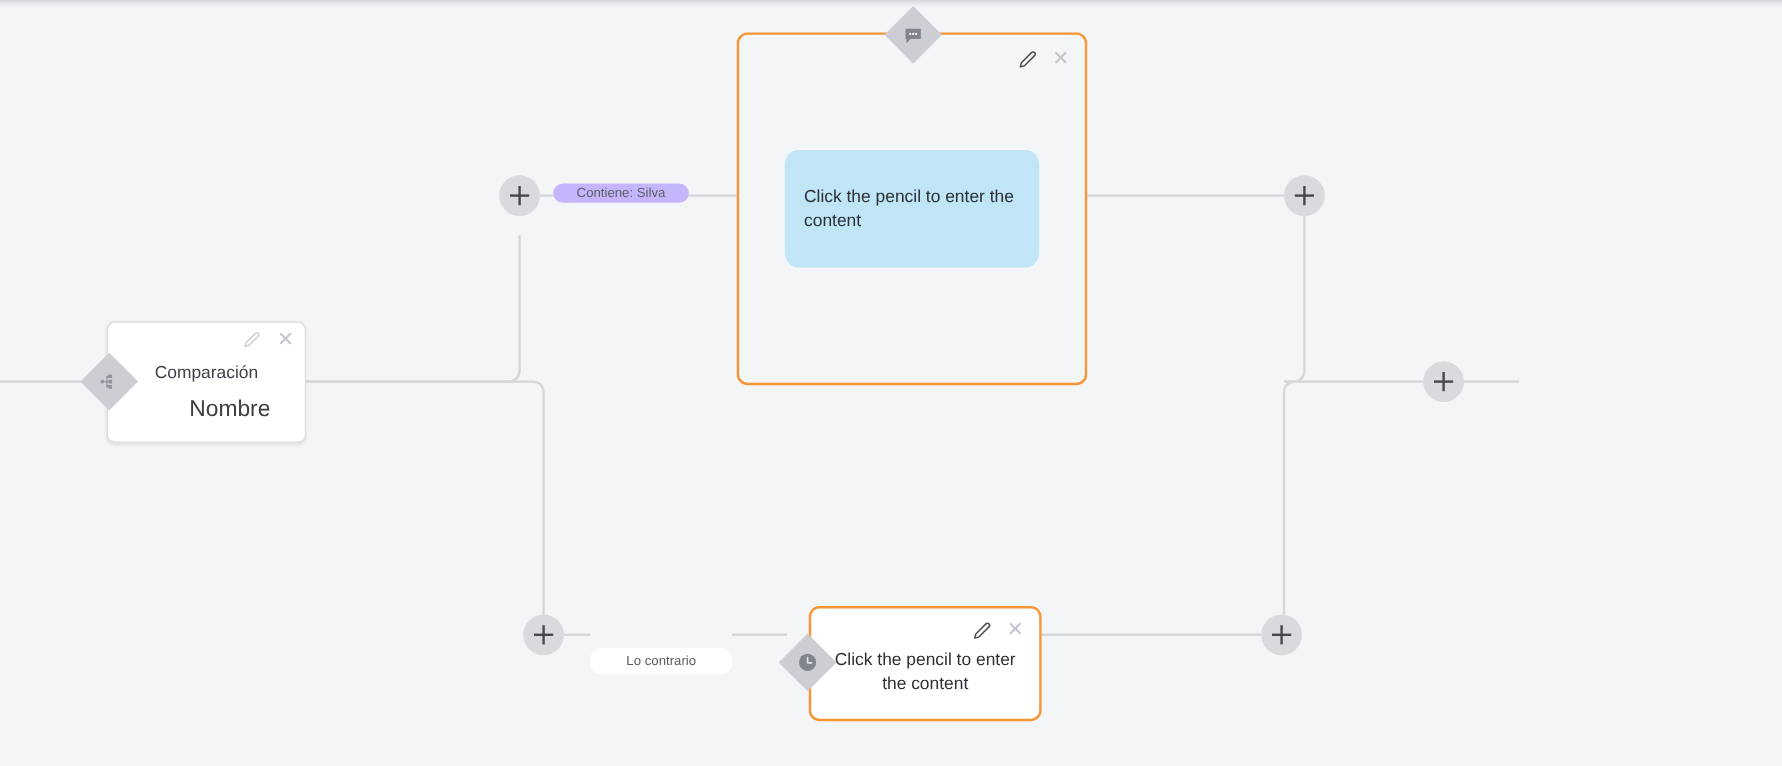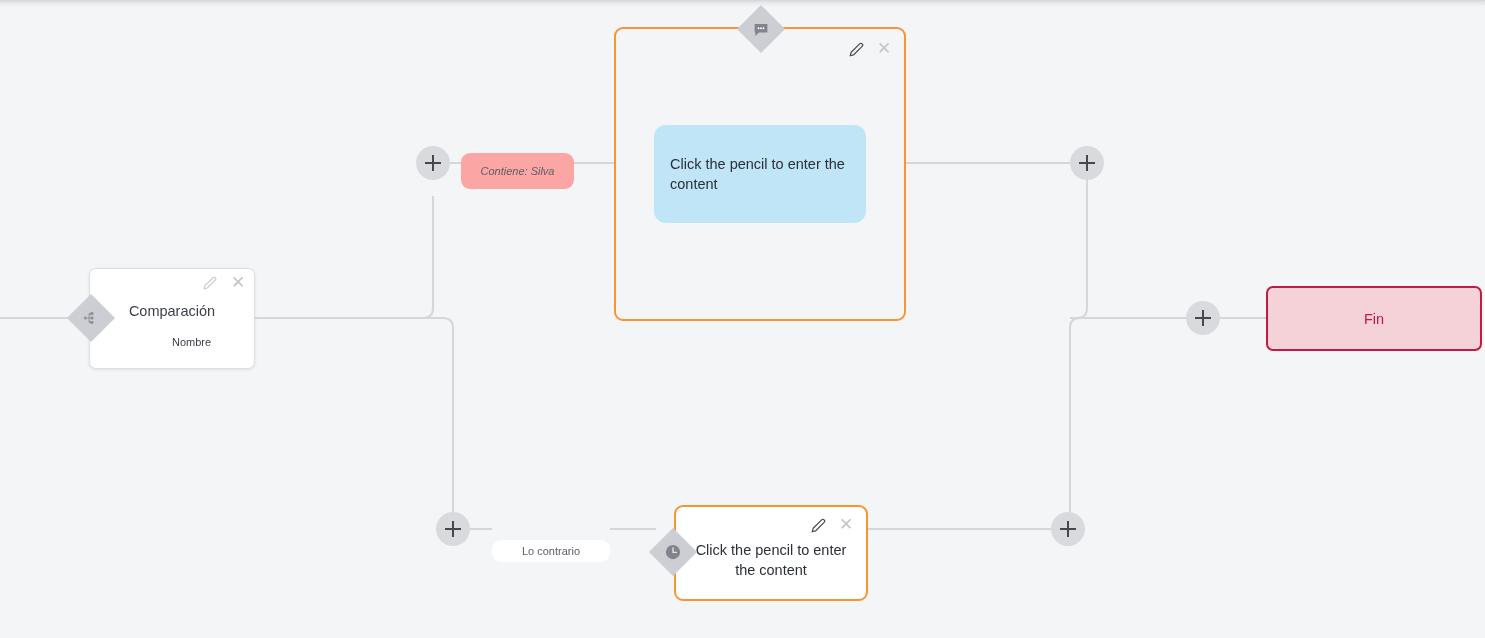--- a/index.html
+++ b/index.html
@@ -58,21 +58,21 @@
     align-items: center;
     justify-content: center;
   }
   .node-compare .title {
     font-size: 14.5px;
     color: #3b3f47;
     line-height: 22px;
     margin-top: 16px;
   }
   .node-compare .subtitle {
-    font-size: 11px;
+    font-size: 19px;
     color: #3b3f47;
     line-height: 22px;
     margin-top: 9px;
     margin-left: 39px;
   }
 
   
   .card-actions {
     position: absolute;
     top: 6px; right: 8px;
@@ -216,21 +216,21 @@
     z-index: 6;
     border-radius: 9px;
     font-size: 11px;
     color: #5b6068;
     display: flex;
     align-items: center;
     justify-content: center;
     padding: 0 10px;
     white-space: nowrap;
   }
-  .elabel-gray { background: #fca5a5; height: 36px; font-style: italic; }
+  .elabel-gray { background: #c4b5fd; height: 16px; }
   .elabel-white { background: #ffffff; height: 22px; }
 </style>
 </head>
 <body>
 
 <div id="canvas">
 
   <div class="top-shadow"></div>
 
   <svg id="wires" viewBox="0 0 1485 638" xmlns="http://www.w3.org/2000/svg">
@@ -332,15 +332,14 @@
 
   <div class="diamond d-wait">
     <span class="dico">
       <svg width="18" height="18" viewBox="0 0 24 24">
         <circle cx="12" cy="12" r="9.5" fill="#80848d"></circle>
         <path d="M12 6.5v6h4.5" stroke="#e2e3e7" stroke-width="1.8" fill="none" stroke-linecap="round" stroke-linejoin="round"></path>
       </svg>
     </span>
   </div>
 
-  <div class="node node-end">Fin</div>
 
 </div>
 
 </body></html>

